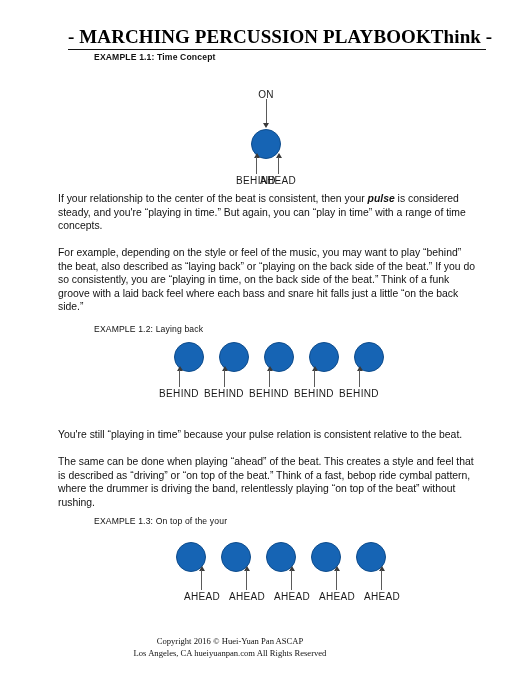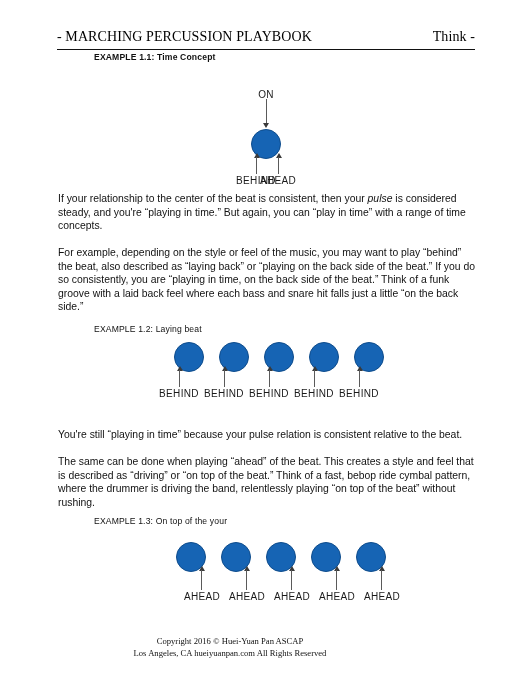--- a/index.html
+++ b/index.html
@@ -21,31 +21,31 @@
     position: absolute;
     left: 0; top: 0;
     width: 532px;
     height: 691px;
     background: #ffffff;
   }
 
   
   .header {
     position: absolute;
-    left: 57px;
+    left: 68px;
     top: 29px;
     width: 418px;
     height: 20px;
     border-bottom: 1.6px solid #111111;
     display: flex;
     align-items: flex-start;
     justify-content: space-between;
     font-family: "Liberation Serif", serif;
-    font-weight: normal;
-    font-size: 14px;
+    font-weight: bold;
+    font-size: 19px;
     letter-spacing: 0.1px;
     white-space: nowrap;
   }
   .header-left { line-height: 16px; }
   .header-right { line-height: 16px; }
 
   
   .example-caption {
     position: absolute;
     font-family: "Liberation Sans", sans-serif;
@@ -66,21 +66,21 @@
     font-family: "Liberation Sans", sans-serif;
     font-size: 10.4px;
     line-height: 13.6px;
     color: #111111;
     text-align: left;
   }
   #para-1 { top: 192px; }
   #para-2 { top: 246px; }
   #para-3 { top: 428px; }
   #para-4 { top: 455px; }
-  .para em { font-style: italic; }
+  .para em { font-style: italic; font-weight: bold; }
 
   
   .diagram {
     position: absolute;
   }
   #diagram-1-1 { left: 0px; top: 85px; width: 532px; height: 100px; }
   #diagram-1-2 { left: 0px; top: 338px; width: 532px; height: 68px; }
   #diagram-1-3 { left: 0px; top: 538px; width: 532px; height: 70px; }
 
   .beat-circle {
@@ -162,21 +162,21 @@
     <div class="arrow" style="left:278px; top:72px; height:17px;"></div>
     <div class="diag-label" style="left:253px; top:90px; width:50px;">AHEAD</div>
   </div>
 
   <div class="para" id="para-1">
     <span>If your relationship to the center of the beat is consistent, then your </span><em>pulse</em><span> is considered steady, and you're “playing in time.” But again, you can “play in time” with a range of time concepts.</span>
   </div>
 
   <div class="para" id="para-2">For example, depending on the style or feel of the music, you may want to play “behind” the beat, also described as “laying back” or “playing on the back side of the beat.”  If you do so consistently, you are “playing in time, on the back side of the beat.”  Think of a funk groove with a laid back feel where each bass and snare hit falls just a little “on the back side.”</div>
 
-  <div class="example-caption" id="cap-1-2">EXAMPLE 1.2: Laying beat</div>
+  <div class="example-caption" id="cap-1-2">EXAMPLE 1.2: Laying back</div>
 
   <div class="diagram" id="diagram-1-2">
 
     <div class="beat-circle" style="left:174px; top:4px;"></div>
     <div class="arrow-head-up" style="left:176.5px; top:28px;"></div>
     <div class="arrow" style="left:179px; top:32px; height:17px;"></div>
     <div class="diag-label" style="left:154px; top:50px; width:50px;">BEHIND</div>
 
     <div class="beat-circle" style="left:219px; top:4px;"></div>
     <div class="arrow-head-up" style="left:221.5px; top:28px;"></div>

